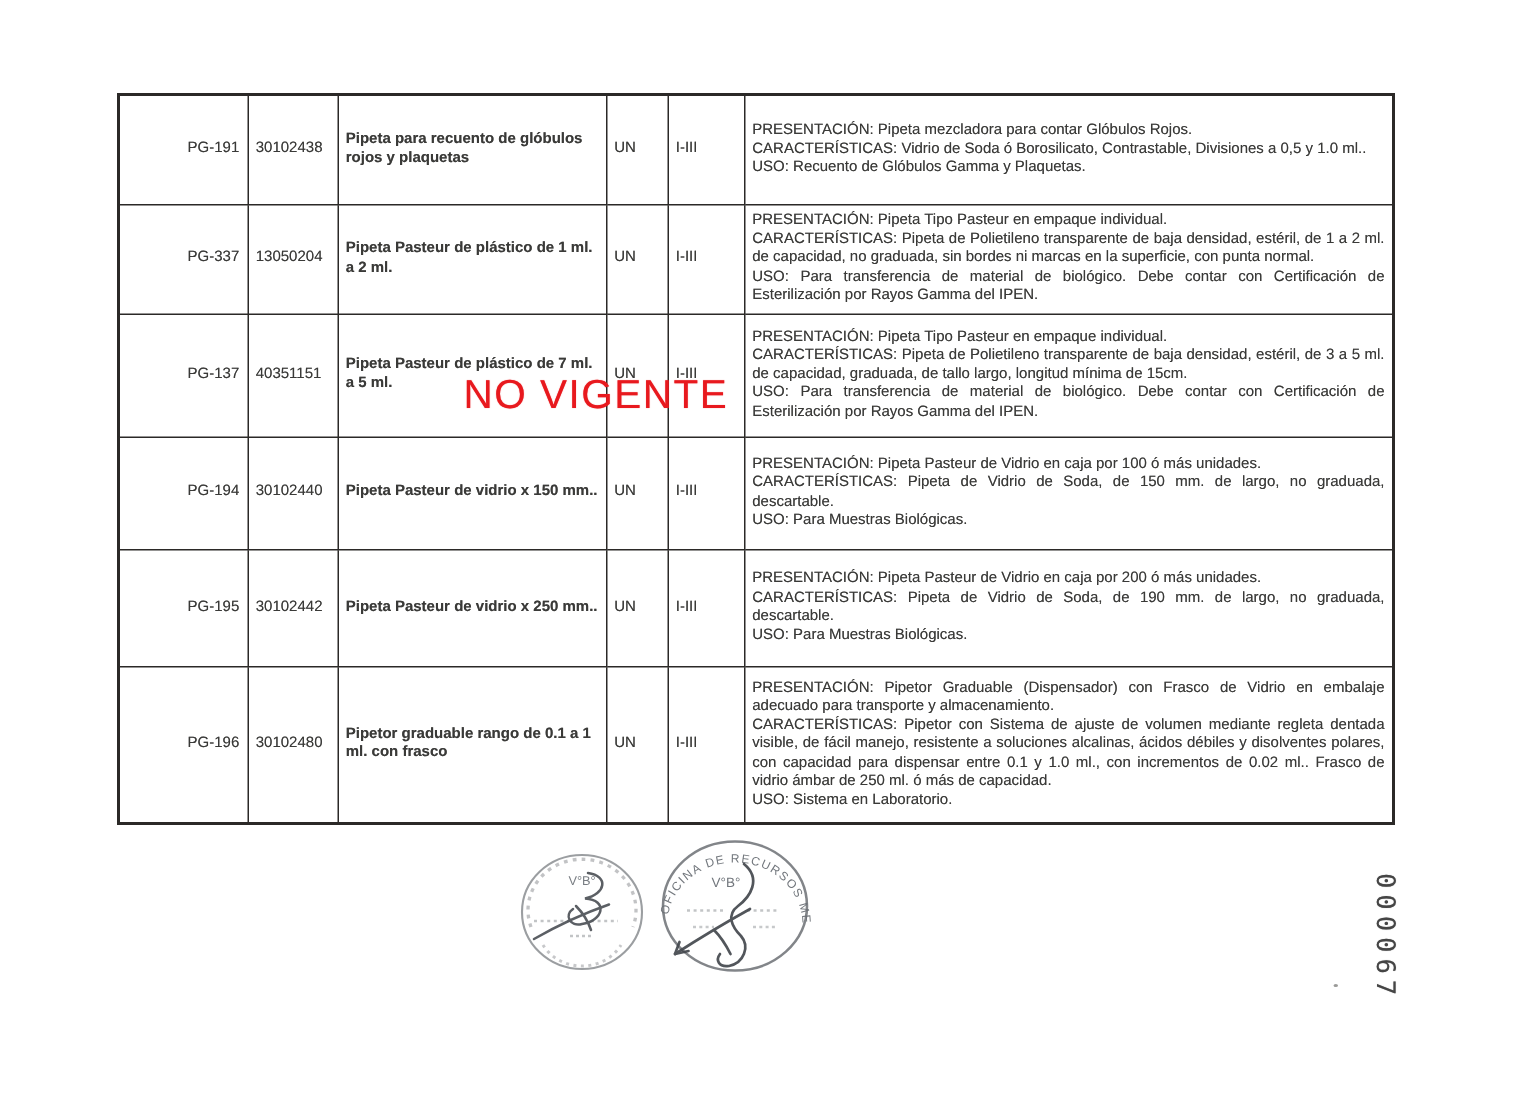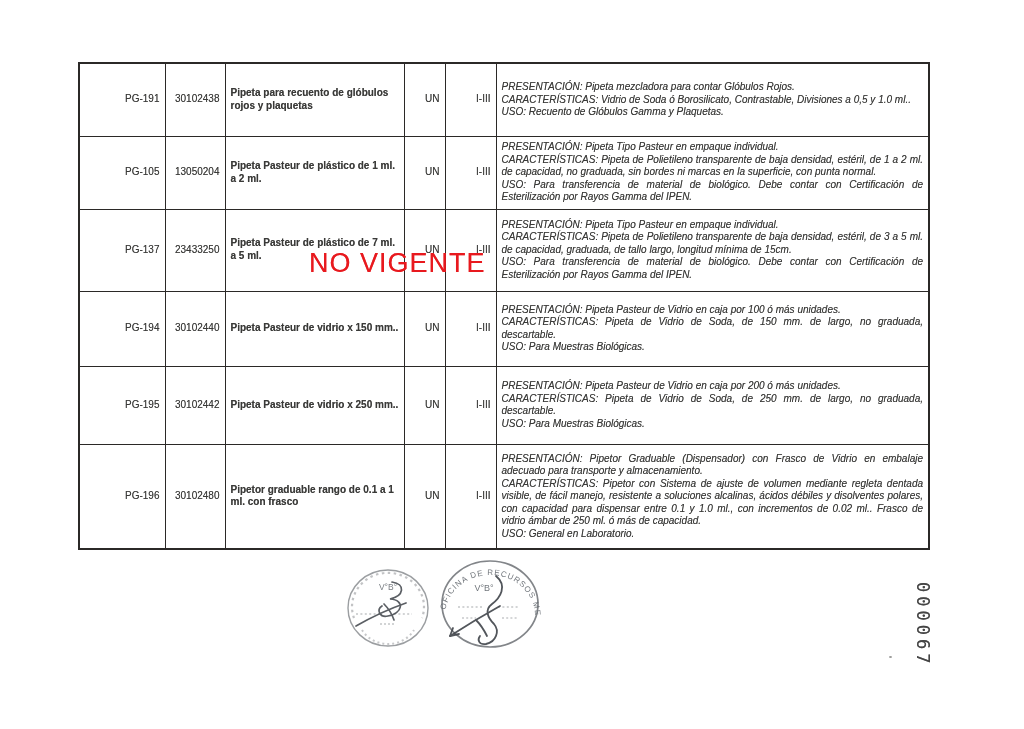--- a/index.html
+++ b/index.html
@@ -35,27 +35,26 @@
     vertical-align:middle;
   }
   table.items{border:2px solid var(--border);}
   tbody tr:nth-child(1){height:73px;}
   tbody tr:nth-child(2){height:73px;}
   tbody tr:nth-child(3){height:82px;}
   tbody tr:nth-child(4){height:75px;}
   tbody tr:nth-child(5){height:78px;}
   tbody tr:nth-child(6){height:105px;}
   td.c-code{padding-left:7px;text-align:right;}
-  td.c-num{text-align:right;margin-top:28px;}
+  td.c-num{text-align:left;margin-top:28px;}
   td.c-desc{text-align:left;padding-left:6px;padding-right:8px;font-weight:bold;}
-  td.c-unit,td.c-class{text-align:right;margin-left:20px;}
+  td.c-unit,td.c-class{text-align:left;margin-left:20px;}
   td.c-detail{
     vertical-align:top;
     padding:4px 7px 2px 6px;
-    font-style:italic;
   }
   .detail-line{
     text-align:justify;
     text-align-last:left;
     line-height:12.5px;
   }
   .no-vigente{
     position:absolute;
     left:309px;top:248px;
     width:200px;
@@ -111,34 +110,34 @@
       <td class="c-desc">Pipeta para recuento de glóbulos rojos y plaquetas</td>
       <td class="c-unit">UN</td>
       <td class="c-class">I-III</td>
       <td class="c-detail">
             <div class="detail-line">PRESENTACIÓN: Pipeta mezcladora para contar Glóbulos Rojos.</div>
             <div class="detail-line">CARACTERÍSTICAS: Vidrio de Soda ó Borosilicato, Contrastable, Divisiones a 0,5 y 1.0 ml..</div>
             <div class="detail-line">USO: Recuento de Glóbulos Gamma y Plaquetas.</div>
           </td>
     </tr>
         <tr>
-      <td class="c-code">PG-105</td>
+      <td class="c-code">PG-337</td>
       <td class="c-num">13050204</td>
       <td class="c-desc">Pipeta Pasteur de plástico de 1 ml. a 2 ml.</td>
       <td class="c-unit">UN</td>
       <td class="c-class">I-III</td>
       <td class="c-detail">
             <div class="detail-line">PRESENTACIÓN: Pipeta Tipo Pasteur en empaque individual.</div>
             <div class="detail-line">CARACTERÍSTICAS: Pipeta de Polietileno transparente de baja densidad, estéril, de 1 a 2 ml. de capacidad, no graduada, sin bordes ni marcas en la superficie, con punta normal.</div>
             <div class="detail-line">USO: Para transferencia de material de biológico. Debe contar con Certificación de Esterilización por Rayos Gamma del IPEN.</div>
           </td>
     </tr>
         <tr>
       <td class="c-code">PG-137</td>
-      <td class="c-num">23433250</td>
+      <td class="c-num">40351151</td>
       <td class="c-desc">Pipeta Pasteur de plástico de 7 ml. a 5 ml.</td>
       <td class="c-unit">UN</td>
       <td class="c-class">I-III</td>
       <td class="c-detail">
             <div class="detail-line">PRESENTACIÓN: Pipeta Tipo Pasteur en empaque individual.</div>
             <div class="detail-line">CARACTERÍSTICAS: Pipeta de Polietileno transparente de baja densidad, estéril, de 3 a 5 ml. de capacidad, graduada, de tallo largo, longitud mínima de 15cm.</div>
             <div class="detail-line">USO: Para transferencia de material de biológico. Debe contar con Certificación de Esterilización por Rayos Gamma del IPEN.</div>
           </td>
     </tr>
         <tr>
@@ -154,34 +153,34 @@
           </td>
     </tr>
         <tr>
       <td class="c-code">PG-195</td>
       <td class="c-num">30102442</td>
       <td class="c-desc">Pipeta Pasteur de vidrio x 250 mm..</td>
       <td class="c-unit">UN</td>
       <td class="c-class">I-III</td>
       <td class="c-detail">
             <div class="detail-line">PRESENTACIÓN: Pipeta Pasteur de Vidrio en caja por 200 ó más unidades.</div>
-            <div class="detail-line">CARACTERÍSTICAS: Pipeta de Vidrio de Soda, de 250 mm. de largo, no graduada, descartable.</div>
+            <div class="detail-line">CARACTERÍSTICAS: Pipeta de Vidrio de Soda, de 190 mm. de largo, no graduada, descartable.</div>
             <div class="detail-line">USO: Para Muestras Biológicas.</div>
           </td>
     </tr>
         <tr>
       <td class="c-code">PG-196</td>
       <td class="c-num">30102480</td>
       <td class="c-desc">Pipetor graduable rango de 0.1 a 1 ml. con frasco</td>
       <td class="c-unit">UN</td>
       <td class="c-class">I-III</td>
       <td class="c-detail">
             <div class="detail-line">PRESENTACIÓN: Pipetor Graduable (Dispensador) con Frasco de Vidrio en embalaje adecuado para transporte y almacenamiento.</div>
             <div class="detail-line">CARACTERÍSTICAS: Pipetor con Sistema de ajuste de volumen mediante regleta dentada visible, de fácil manejo, resistente a soluciones alcalinas, ácidos débiles y disolventes polares, con capacidad para dispensar entre 0.1 y 1.0 ml., con incrementos de 0.02 ml.. Frasco de vidrio ámbar de 250 ml. ó más de capacidad.</div>
-            <div class="detail-line">USO: General en Laboratorio.</div>
+            <div class="detail-line">USO: Sistema en Laboratorio.</div>
           </td>
     </tr>
       </tbody>
   </table>
 
   <div class="no-vigente">NO VIGENTE</div>
 
   <svg class="stamp stamp-left" viewBox="0 0 94 92">
     <ellipse cx="46" cy="42" rx="40" ry="38" fill="none" stroke="#8a8d90" stroke-width="1.4" opacity="0.85"></ellipse>
     <path d="M 12,52 A 36,34 0 1 1 80,52" fill="none" stroke="#8f9296" stroke-width="2.2" stroke-dasharray="2.5,3.5" opacity="0.55"></path>

